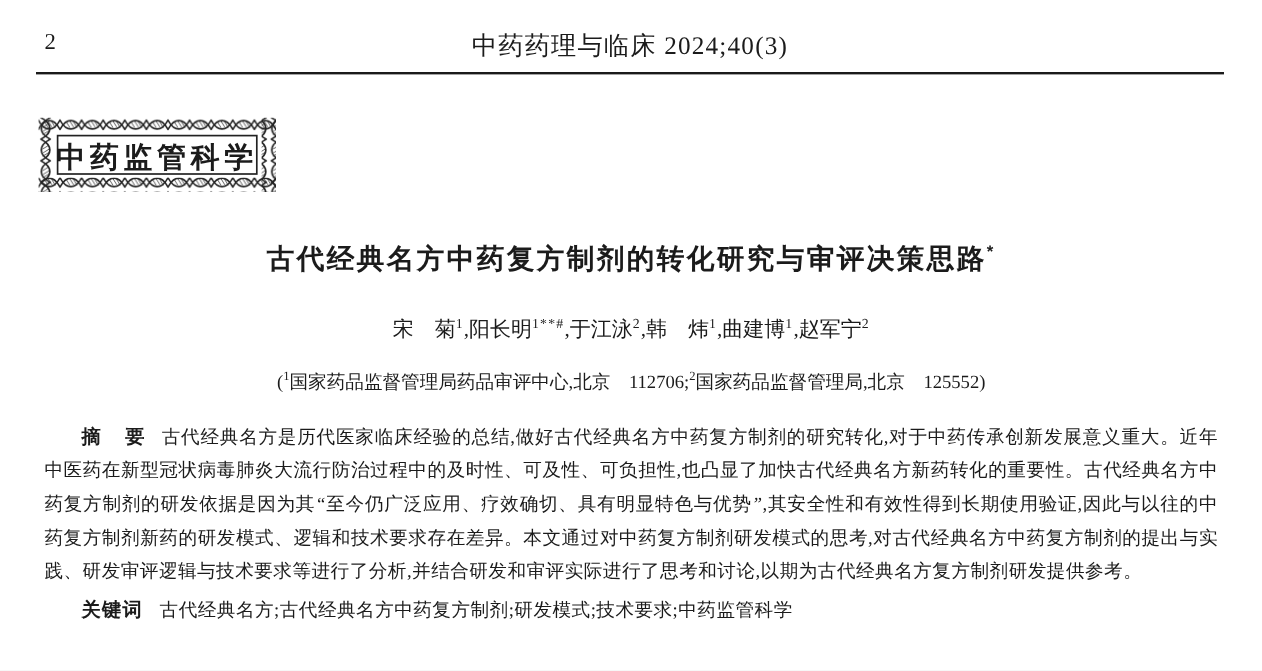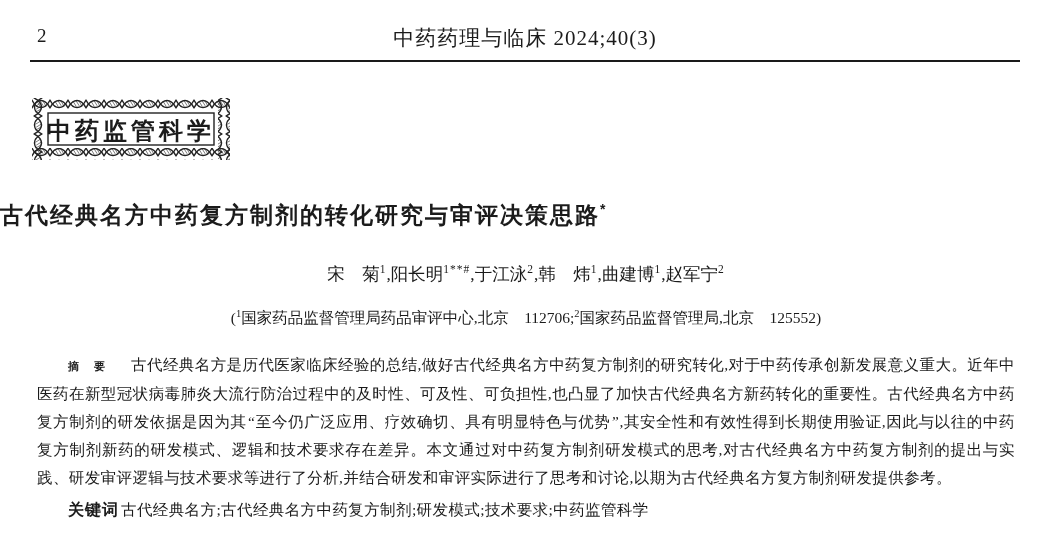--- a/index.html
+++ b/index.html
@@ -24,51 +24,52 @@
   .banner-label{
     position:absolute;left:0;right:0;top:17px;
     text-align:center;
     font-size:24px;font-weight:bold;letter-spacing:4px;
     font-family:"Liberation Serif","DejaVu Serif",serif;
   }
 
   
   .title{
     position:absolute;top:200px;left:0;right:0;margin:0;
+    text-align:center;
     font-family:"Liberation Sans","DejaVu Sans",sans-serif;
     font-size:23px;font-weight:700;letter-spacing:2px;
   }
   .title sup{font-size:14px;font-weight:700;}
 
   .authors{position:absolute;top:262px;left:0;right:0;margin:0;text-align:center;font-size:17.5px;}
   .authors sup{font-size:11.5px;letter-spacing:1px;}
   .author{white-space:nowrap;}
 
   .affil{position:absolute;top:308px;left:0;right:0;margin:0;text-align:center;font-size:15.5px;}
   .affil sup{font-size:10.5px;}
 
   
   .body-block{position:absolute;top:351px;left:37px;right:37px;}
   .abstract{
     margin:0;text-align:justify;text-indent:2em;
     font-size:15.5px;line-height:28px;letter-spacing:0.4px;
   }
   .abs-label{
     font-family:Liberation Sans, sans-serif;
-    font-weight:700;font-style:normal;font-size:11px;
-    margin-right:24px;letter-spacing:2px;
+    font-weight:700;font-style:normal;font-size:16px;
+    margin-right:12px;letter-spacing:2px;
   }
   .abs-text{font-style:oblique 8deg;}
   .keywords{
     margin:4px 0 0 0;text-indent:2em;
     font-size:15.5px;line-height:28px;letter-spacing:0.4px;
   }
   .kw-label{
     font-family:"Liberation Sans","DejaVu Sans",sans-serif;
-    font-weight:700;font-size:16px;margin-right:2px;letter-spacing:1px;
+    font-weight:700;font-size:16px;margin-right:14px;letter-spacing:1px;
   }
 </style>
 </head>
 <body>
 
 <div class="page">
 
   <div class="page-header">
     <span class="page-num">2</span>
     <span class="journal">中药药理与临床 2024;40(3)</span>

